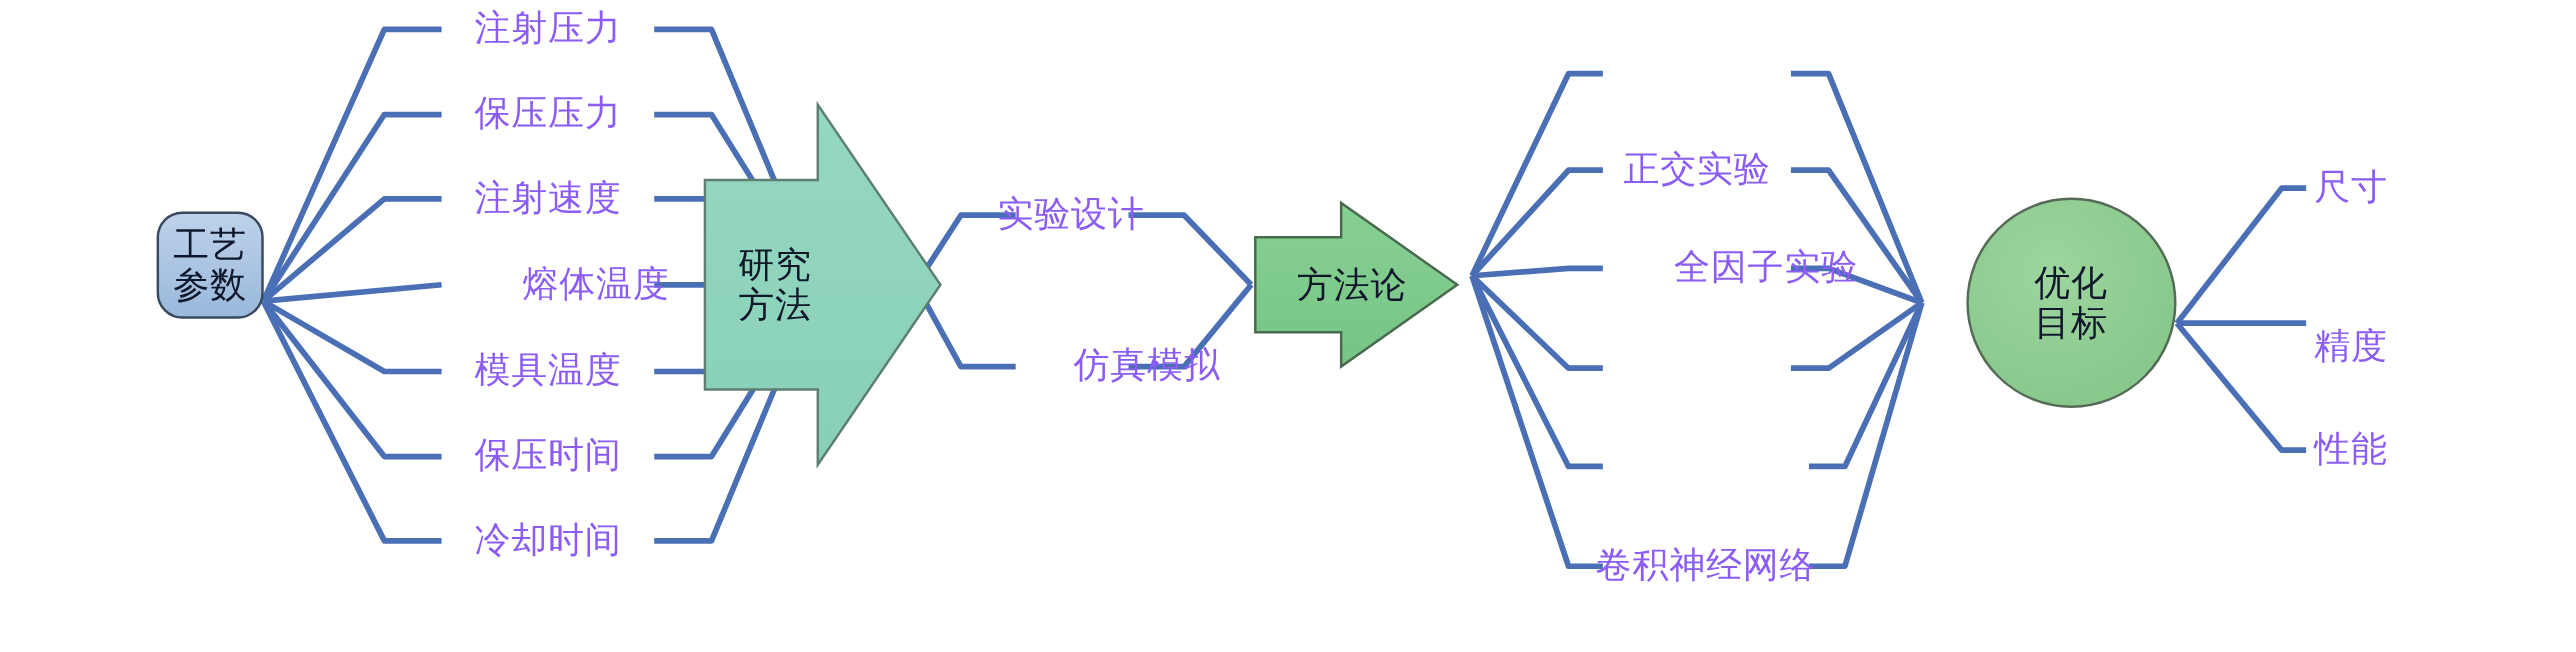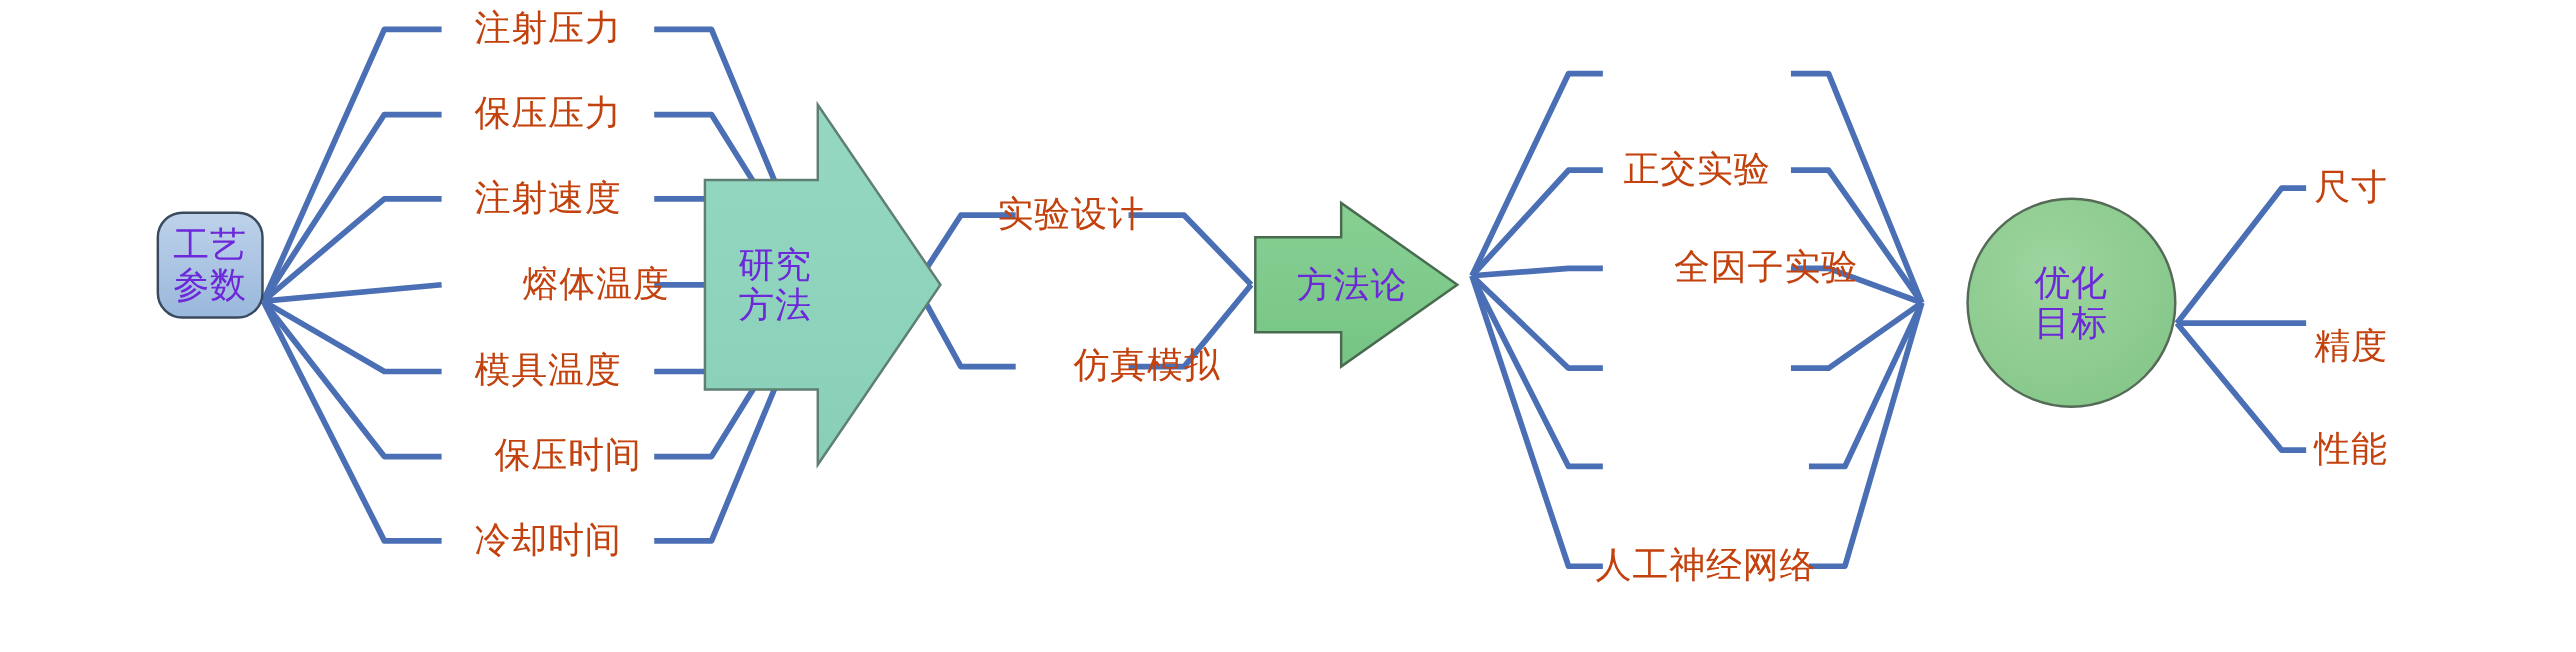--- a/index.html
+++ b/index.html
@@ -19,32 +19,32 @@
     position: absolute;
     left: 0;
     top: 0;
     width: 2576px;
     height: 653px;
   }
   .node-label {
     position: absolute;
     transform: translate(-50%, -50%);
     white-space: nowrap;
-    color: #c2410c;
+    color: #8b5cf6;
     font-family: "Liberation Serif", "DejaVu Serif", serif;
     font-size: 36px;
     line-height: 1.05;
     letter-spacing: 0.8px;
     text-align: center;
   }
   .shape-text {
     position: absolute;
     transform: translate(-50%, -50%);
     white-space: pre-line;
-    color: #6d28d9;
+    color: #0f172a;
     font-family: "Liberation Serif", "DejaVu Serif", serif;
     font-size: 36px;
     line-height: 1.12;
     text-align: center;
     letter-spacing: 0.8px;
   }
 </style>
 </head>
 <body>
 
@@ -137,28 +137,28 @@
   <div class="shape-text" style="left:1352px; top:285px;">方法论</div>
 
   <div class="shape-text" style="left:2071px; top:303px;text-align:right;">优化
 目标</div>
 
   <div class="node-label" style="left:548px; top:29px;">注射压力</div>
   <div class="node-label" style="left:548px; top:114px;">保压压力</div>
   <div class="node-label" style="left:548px; top:199px;">注射速度</div>
   <div class="node-label" style="left:548px; top:285px;margin-left:48px;">熔体温度</div>
   <div class="node-label" style="left:548px; top:371px;">模具温度</div>
-  <div class="node-label" style="left:548px; top:456px;margin-left:20px;">保压时间</div>
+  <div class="node-label" style="left:548px; top:456px;">保压时间</div>
   <div class="node-label" style="left:548px; top:541px;">冷却时间</div>
 
   <div class="node-label" style="left:1071px; top:215px;">实验设计</div>
   <div class="node-label" style="left:1127px; top:366px;margin-left:20px;">仿真模拟</div>
 
   <div class="node-label" style="left:1697px; top:170px;">正交实验</div>
   <div class="node-label" style="left:1766px; top:268px;">全因子实验</div>
-  <div class="node-label" style="left:1706px; top:566px;">人工神经网络</div>
+  <div class="node-label" style="left:1706px; top:566px;">卷积神经网络</div>
 
   <div class="node-label" style="left:2351px; top:188px;">尺寸</div>
   <div class="node-label" style="left:2351px; top:323px;margin-top:24px;">精度</div>
   <div class="node-label" style="left:2351px; top:450px;">性能</div>
 
 </div>
 
 
 </body></html>

